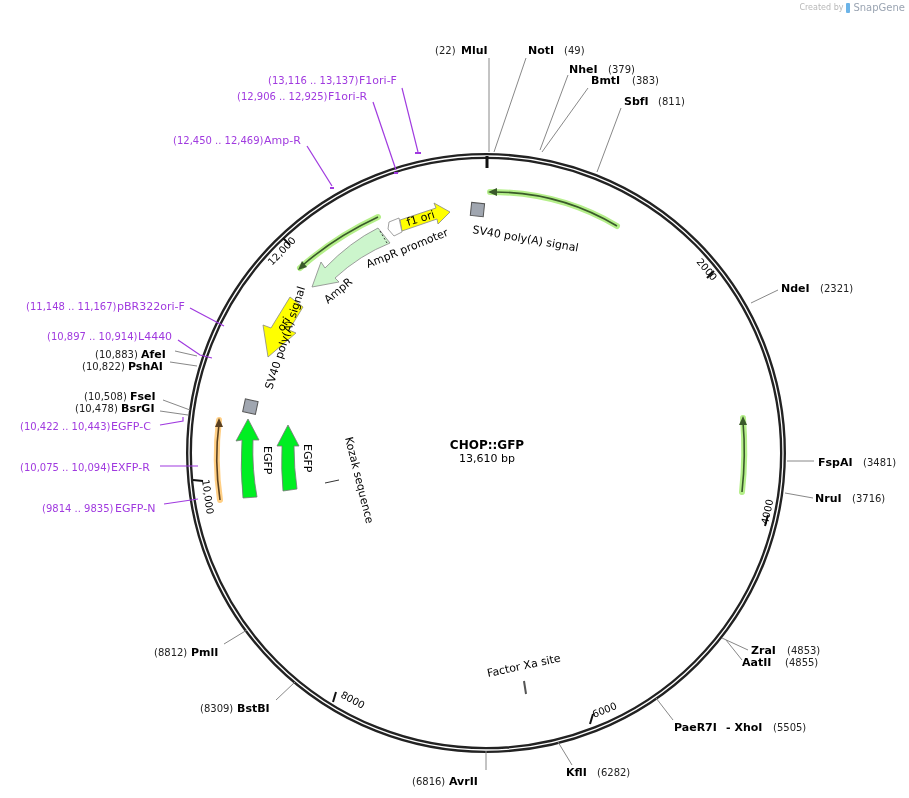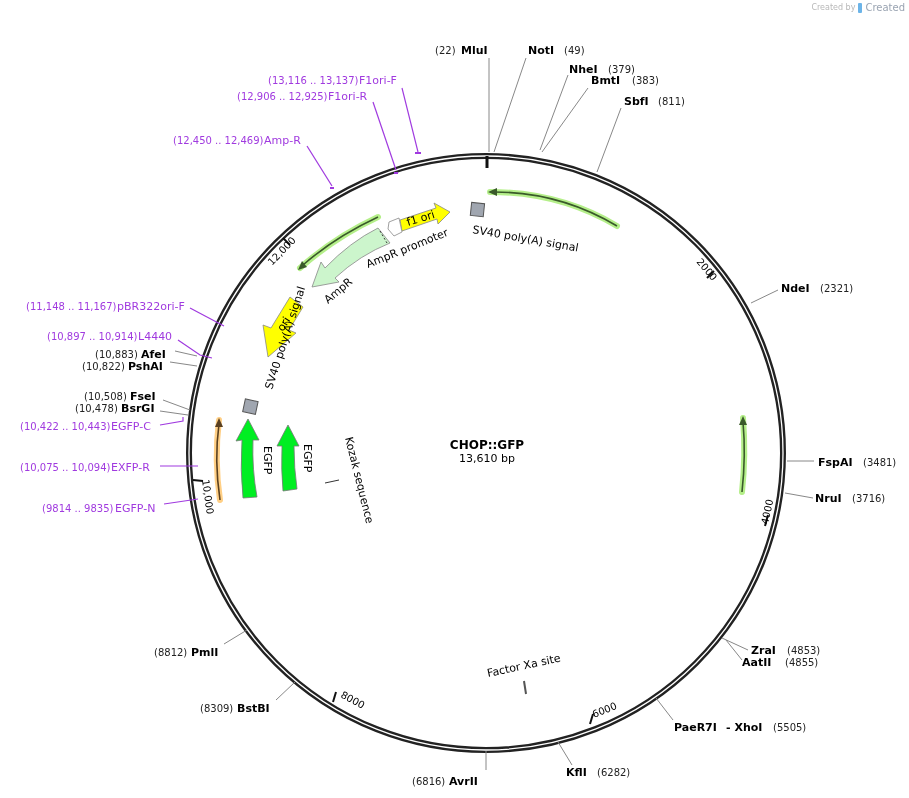--- a/index.html
+++ b/index.html
@@ -16,21 +16,21 @@
   .brand{position:absolute;right:4px;top:2px;font-family:"DejaVu Sans",sans-serif;font-size:8px;color:#b8b8b8;display:flex;align-items:center;gap:3px;}
   .brand .sg{color:#9aa4b2;font-size:10px;}
   .brand .logo{display:inline-block;width:4px;height:10px;background:#6cb4e8;border-radius:1px;}
 </style>
 </head>
 <body>
 
 <div class="brand">
   <span>Created by</span>
   <span class="logo"></span>
-  <span class="sg">Created</span>
+  <span class="sg">SnapGene</span>
 </div>
 
 <svg id="map" width="909" height="798" viewBox="0 0 909 798">
   <defs>
     <path id="arc-sv40top" d="M 470 230 A 230 230 0 0 1 600 265"></path>
   </defs>
 
   <g>
     <circle cx="486" cy="453" r="297" fill="none" stroke="#222" stroke-width="6"></circle>
     <circle cx="486" cy="453" r="297" fill="none" stroke="#fff" stroke-width="1.3"></circle>

